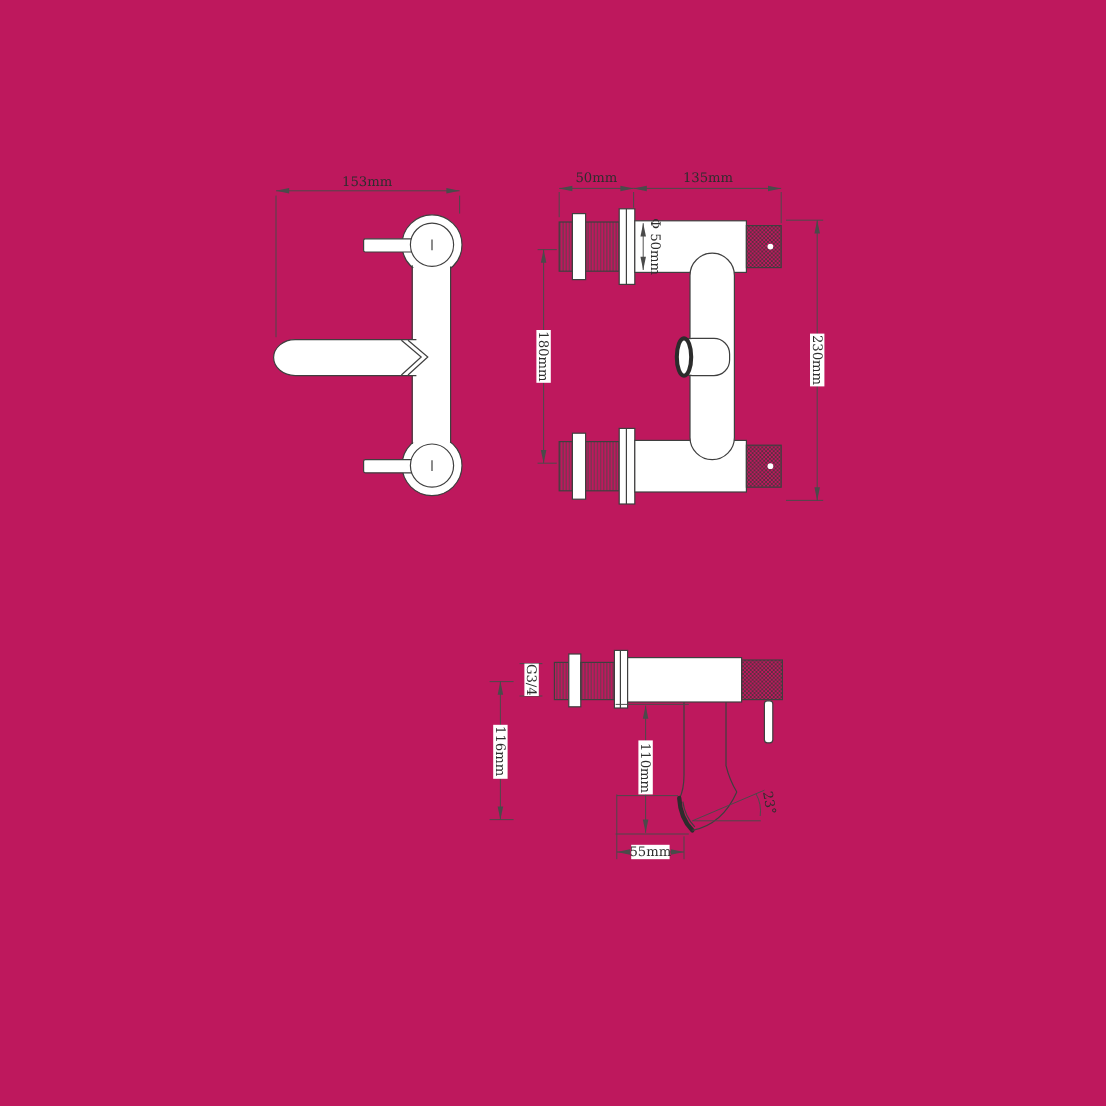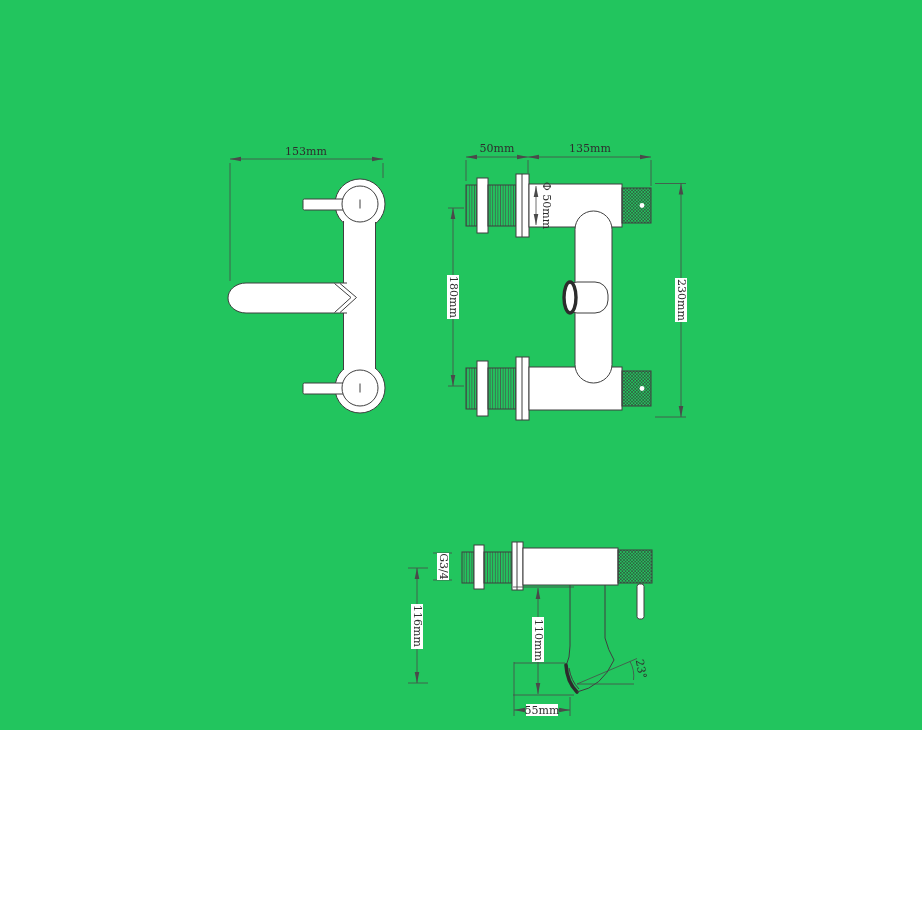--- a/index.html
+++ b/index.html
@@ -1,16 +1,16 @@
 <!DOCTYPE html>
 <html><head>
 <meta charset="utf-8">
 <style>
   html,body{margin:0;padding:0;background:#ffffff;width:922px;height:922px;overflow:hidden;}
-  .canvas{width:922px;height:730px;background:#22c55e;position:relative;font-family:"DejaVu Serif", serif;}
+  .canvas{width:922px;height:922px;background:#be185d;position:relative;font-family:"DejaVu Serif", serif;}
   svg{display:block;}
   .ln{stroke:#3f3f3f;stroke-width:1;fill:none;}
   .fw{fill:#ffffff;stroke:#3f3f3f;stroke-width:1;}
   .thick{stroke:#2c2c2c;stroke-width:3.6;fill:none;stroke-linecap:round;}
   .dim{stroke:#4a4a4a;stroke-width:0.8;fill:none;}
   .bg{fill:#ffffff;stroke:none;}
   text{font-family:"DejaVu Serif", serif;font-size:11px;fill:#2e2e2e;}
   .vtxt{text-anchor:middle;dominant-baseline:central;}
   .htxt{text-anchor:middle;}
 </style>

